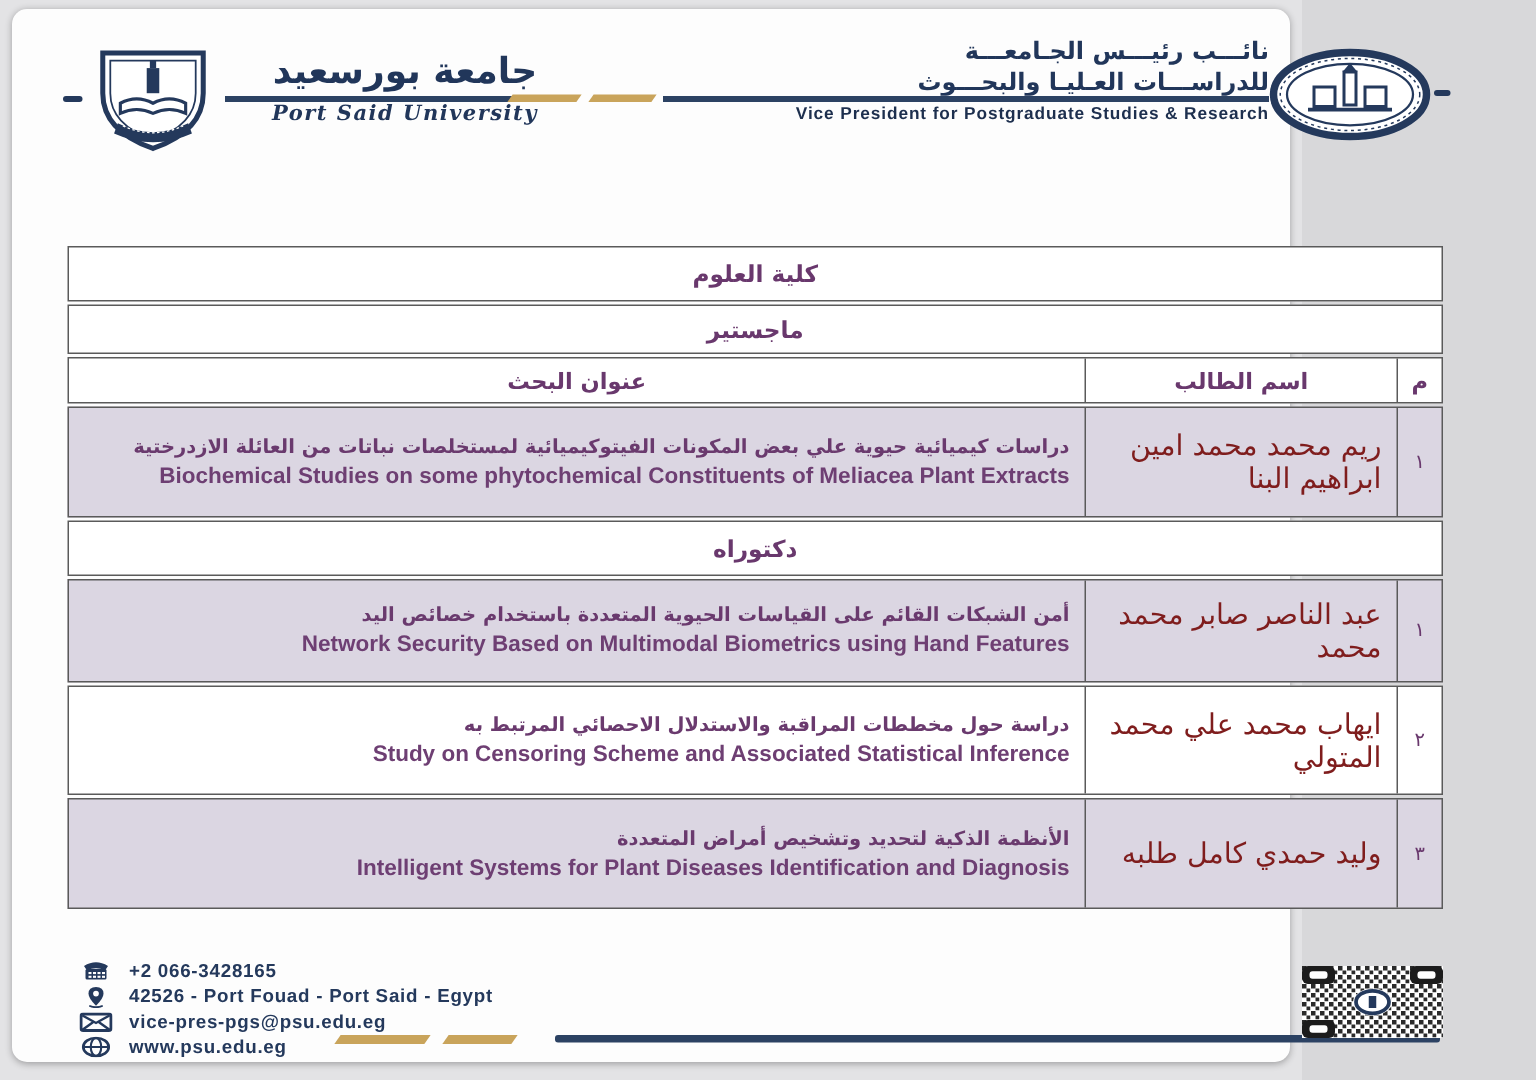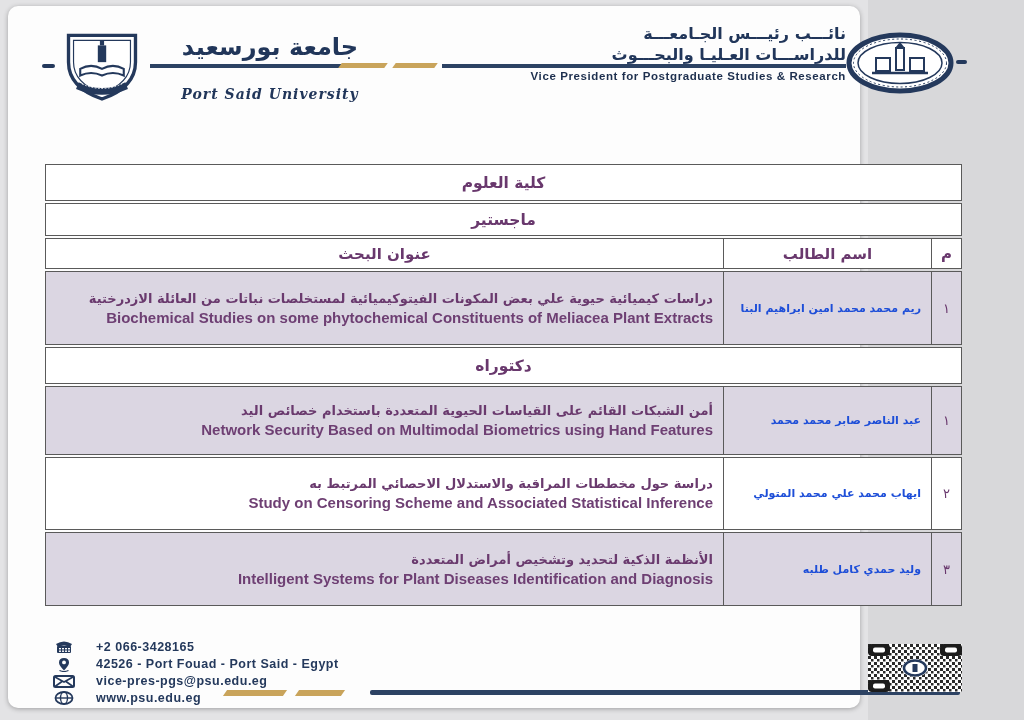--- a/index.html
+++ b/index.html
@@ -11,21 +11,21 @@
 
   
   .hdr{position:absolute;left:0;top:0;width:100%;height:130px}
   .dash{position:absolute;background:#24395c;border-radius:2px}
   .dash.l{left:34px;top:58px;width:13px;height:4px}
   .dash.r{left:948px;top:54px;width:11px;height:4px}
   .shield{position:absolute;left:52px;top:26px}
   .uni-ar{position:absolute;left:140px;top:28px;width:244px;text-align:center;
           color:#21365a;font-weight:bold;font-size:24px;line-height:1.1}
   .rule1{position:absolute;left:142px;top:58px;width:192px;height:3.5px;background:#2c4263}
-  .uni-en{position:absolute;left:140px;top:80px;width:244px;text-align:center;color:#21365a;
+  .uni-en{position:absolute;left:140px;top:62px;width:244px;text-align:center;color:#21365a;
           font-family:"DejaVu Serif",serif;font-style:italic;font-weight:bold;font-size:14px;
           letter-spacing:1px}
   .gold{position:absolute;height:5px;background:#c9a45b;transform:skewX(-35deg)}
   .gold.h1{left:332px;top:57px;width:46px}
   .gold.h2{left:386px;top:57px;width:42px}
   .rule2{position:absolute;left:434px;top:58px;width:404px;height:3.5px;background:#2c4263}
   .office-ar{position:absolute;left:600px;top:18px;width:238px;text-align:right;color:#21365a;
              font-size:16px;font-weight:bold;line-height:1.3}
   .office-en{position:absolute;left:470px;top:64px;width:368px;text-align:right;color:#1d2f4e;
              font-family:"Liberation Sans",sans-serif;font-weight:bold;font-size:11.5px;
@@ -38,31 +38,31 @@
   .t-row.center{align-items:center;justify-content:center;text-align:center}
   .head-txt{color:#69386d;font-weight:bold;font-size:15.5px}
   .h-title{height:37px}
   .h-degree{height:33px}
   .h-cols{height:31px}
   .t-cols .c-no,.t-cols .c-student,.t-cols .c-title{display:flex;align-items:center;
      justify-content:center;color:#69386d;font-weight:bold;font-size:15px}
   .c-no{width:30px;border-left:1.6px solid #5a5a5a;display:flex;align-items:center;
         justify-content:center;color:#69386d;font-size:13px;flex:none}
   .c-student{width:208px;border-left:1.6px solid #5a5a5a;display:flex;align-items:center;
-        padding:0 10px;color:#1d4ed8;font-weight:bold;font-size:11px;flex:none}
+        padding:0 10px;color:#7f1d1d;font-weight:normal;font-size:19px;flex:none}
   .c-title{flex:1;display:flex;flex-direction:column;align-items:flex-start;justify-content:center;
         gap:3px;padding:4px 10px}
   .t-data.shaded{background:#dbd6e2}
   .m1{height:74px}.d1{height:69px}.d2{height:73px}.d3{height:74px}
   .title-ar{color:#6a3a6e;font-weight:bold;font-size:13px}
   .title-en{color:#6e3f73;font-weight:bold;font-size:15px;font-family:"Liberation Sans",sans-serif}
 
   
   .contact{position:absolute;left:44px;top:633px}
-  .c-line{display:flex;align-items:center;gap:20px;height:16px;margin-bottom:1px}
+  .c-line{display:flex;align-items:center;gap:10px;height:16px;margin-bottom:1px}
   .c-ic{width:24px;height:15px;flex:none;display:flex;align-items:center;justify-content:center}
   .c-txt{color:#24395c;font-family:"Liberation Sans",sans-serif;font-weight:bold;
          font-size:12.5px;letter-spacing:.5px;white-space:nowrap}
   .gold.f1{left:217px;top:684px;width:60px;height:6px}
   .gold.f2{left:289px;top:684px;width:46px;height:6px}
   .f-rule{position:absolute;left:362px;top:684px;width:590px;height:5px;background:#2c4263;
           border-radius:2px}
   .qr{position:absolute;left:860px;top:638px}
 </style>
 </head>

